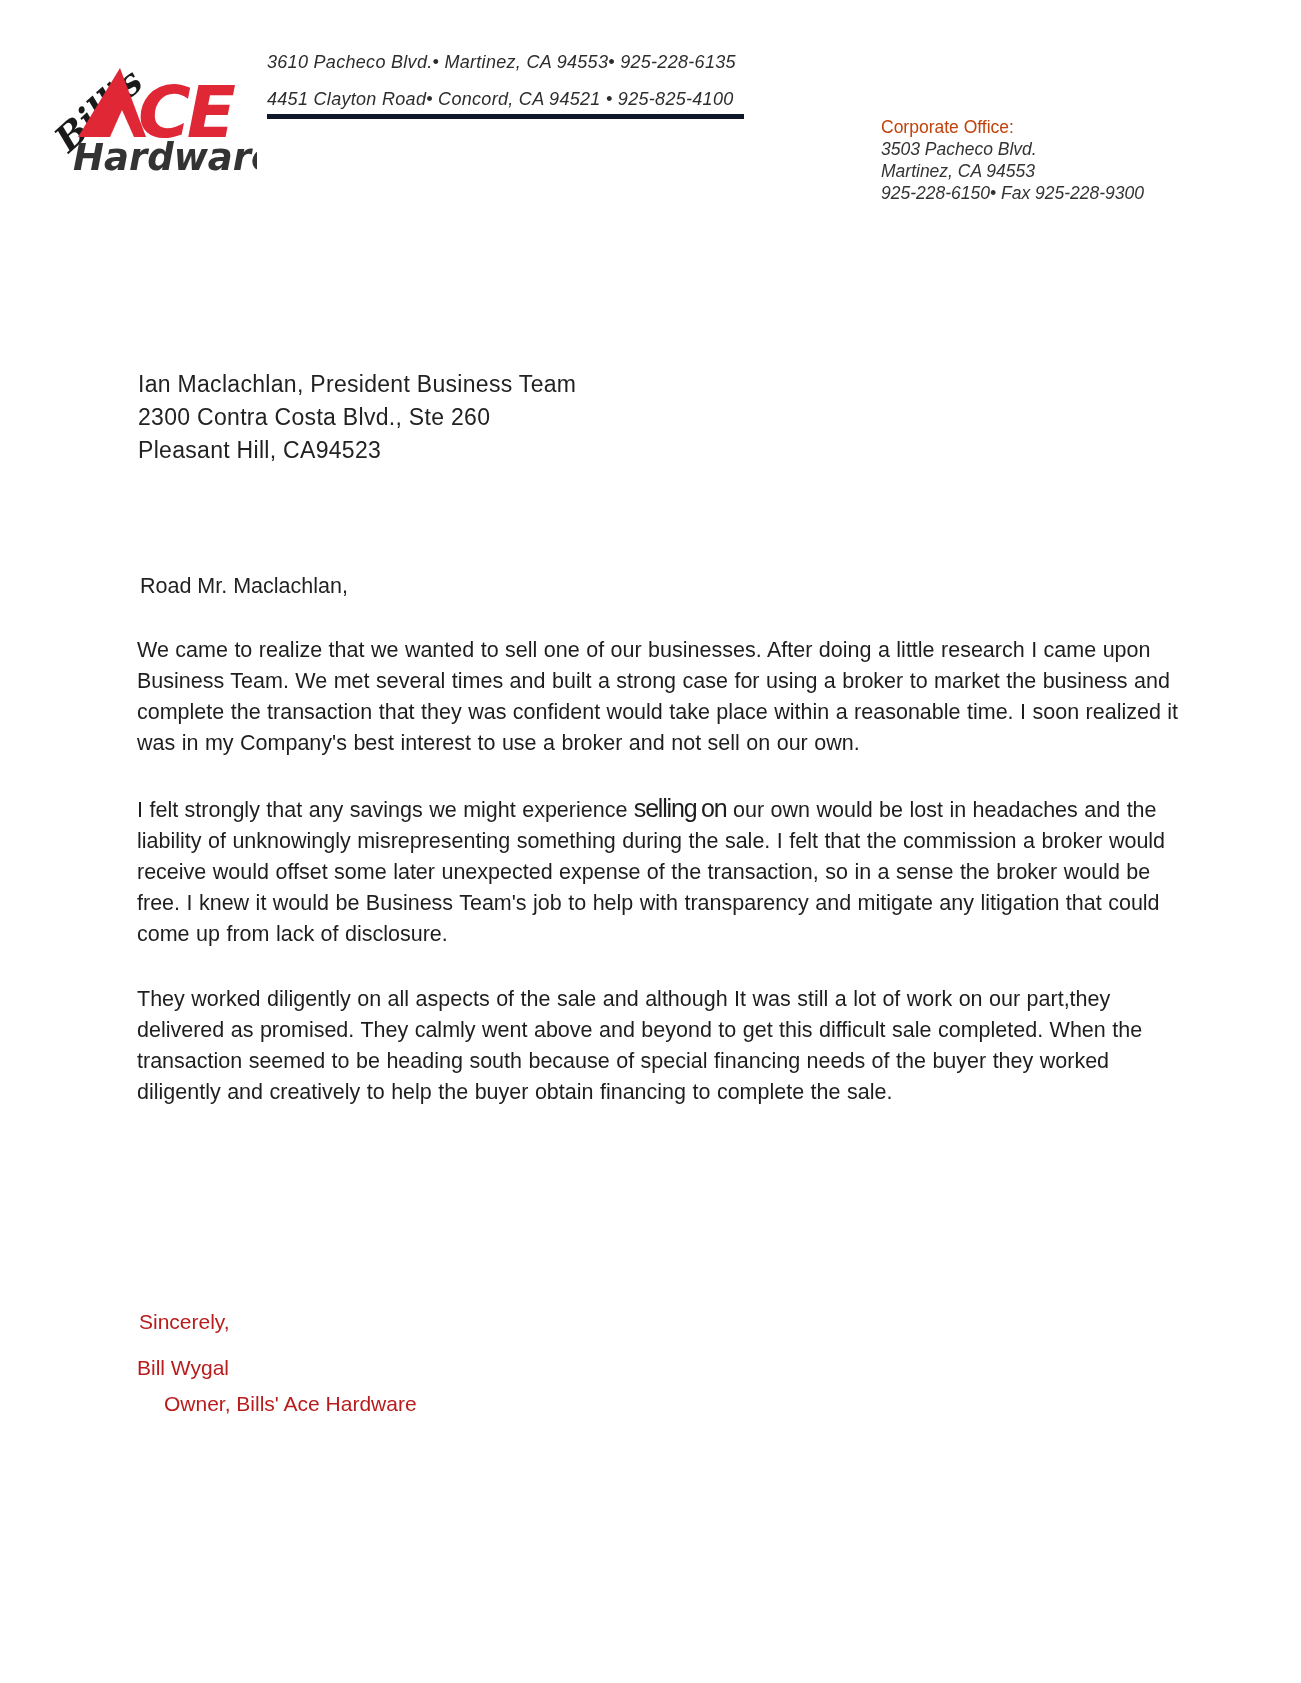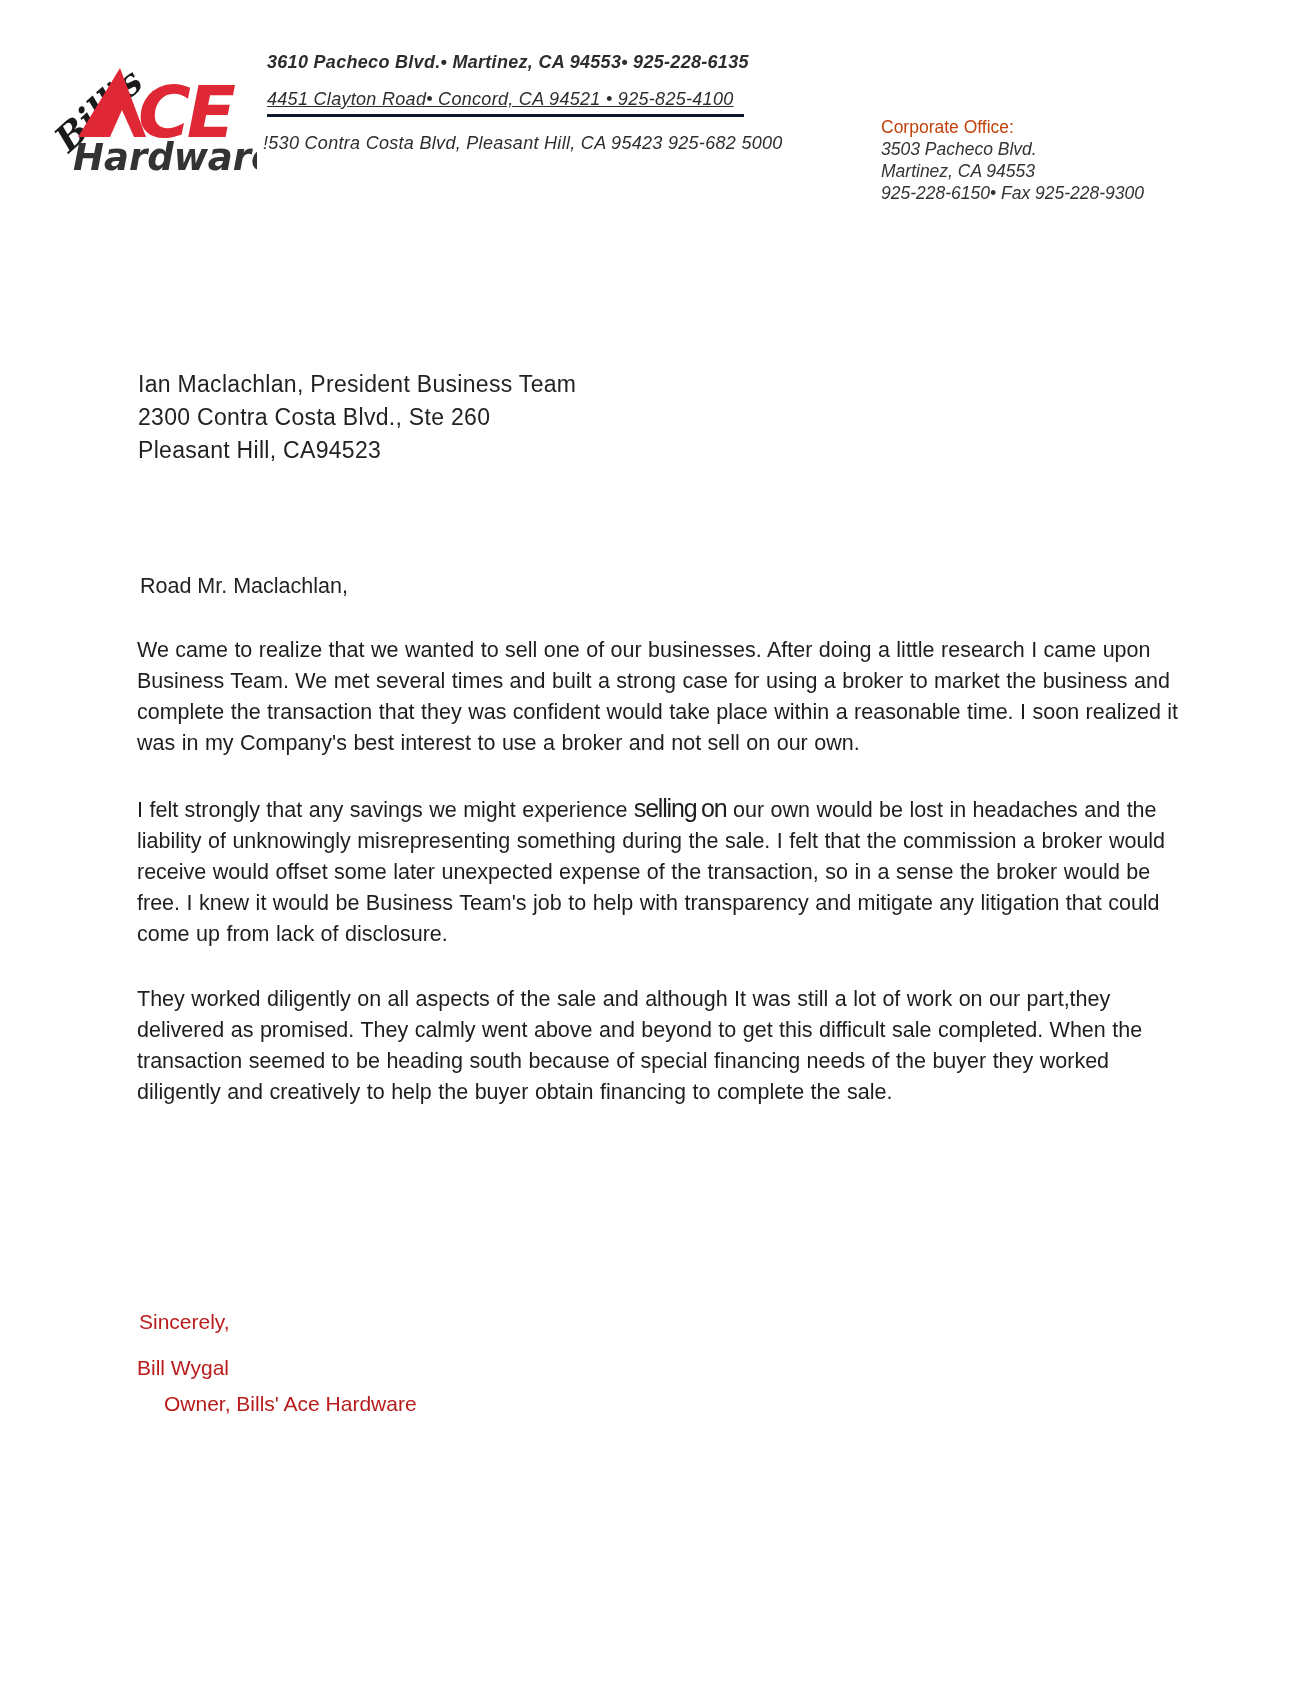--- a/index.html
+++ b/index.html
@@ -17,22 +17,22 @@
   .logo-block { position:absolute; left:42px; top:44px; width:215px; height:132px; }
 
   .loc-line {
     position:absolute;
     font-style:italic;
     font-size:18px;
     letter-spacing:0.3px;
     color:#2d2d2d;
     white-space:nowrap;
   }
-  .loc-1 { left:267px; top:52px;font-weight:bold; }
-  .loc-2 { left:267px; top:89px; border-bottom:3px solid #0f172a; padding-bottom:4px; padding-right:10px;text-decoration:underline; }
+  .loc-1 { left:267px; top:52px; }
+  .loc-2 { left:267px; top:89px; border-bottom:5px solid #0f172a; padding-bottom:4px; padding-right:10px; }
   .loc-3 { left:263px; top:133px; }
 
   .corporate {
     position:absolute; left:881px; top:116px;
     font-size:17.5px; line-height:22px; color:#333;
     white-space:nowrap;
   }
   .corporate .corp-label { font-style:normal; color:#c2410c; }
   .corporate .corp-line { font-style:italic; }
 
@@ -82,21 +82,20 @@
       <polygon points="68,93 80,66 92,93" fill="#ffffff"></polygon>
 
       <text x="96" y="93" font-family="DejaVu Sans, sans-serif" font-style="italic" font-weight="bold" font-size="72" letter-spacing="-4" fill="#e02735">CE</text>
 
       <text x="31" y="126" font-family="DejaVu Sans, sans-serif" font-style="italic" font-weight="bold" font-size="37" fill="#333333">Hardware</text>
     </svg>
   </div>
 
   <div class="loc-line loc-1">3610 Pacheco Blvd.• Martinez,  CA  94553• 925-228-6135</div>
   <div class="loc-line loc-2">4451 Clayton Road• Concord,  CA  94521 • 925-825-4100</div>
-  <div class="loc-line loc-3">!530 Contra Costa Blvd, Pleasant Hill, CA  95423 925-682 5000</div>
 
   <div class="corporate">
     <div class="corp-label">Corporate Office:</div>
     <div class="corp-line">3503 Pacheco Blvd.</div>
     <div class="corp-line">Martinez, CA 94553</div>
     <div class="corp-line">925-228-6150• Fax 925-228-9300</div>
   </div>
 
   <div class="recipient">
     <div>Ian Maclachlan, President Business Team</div>

